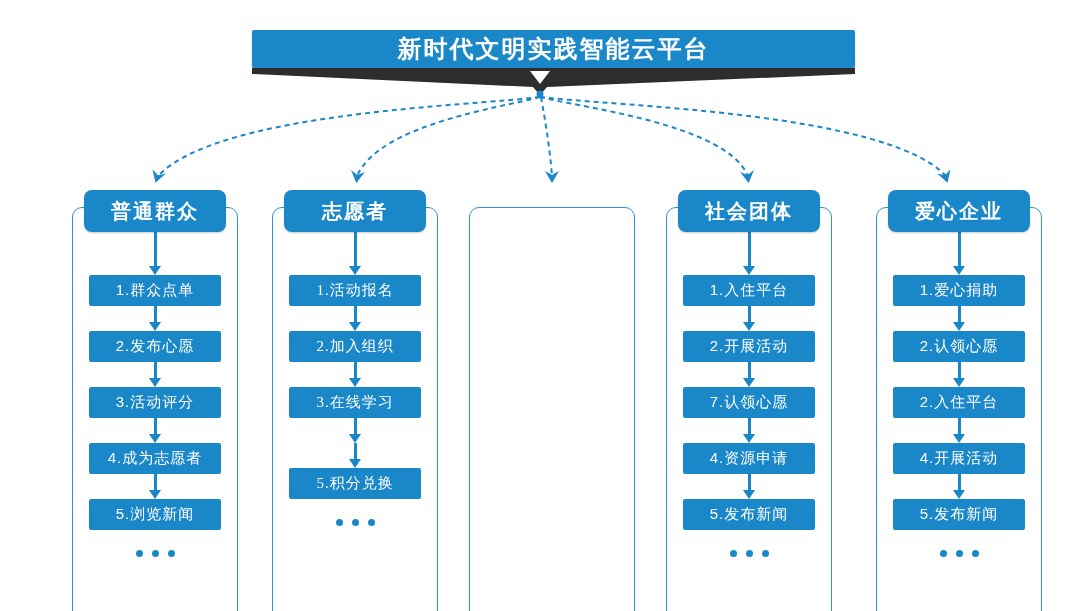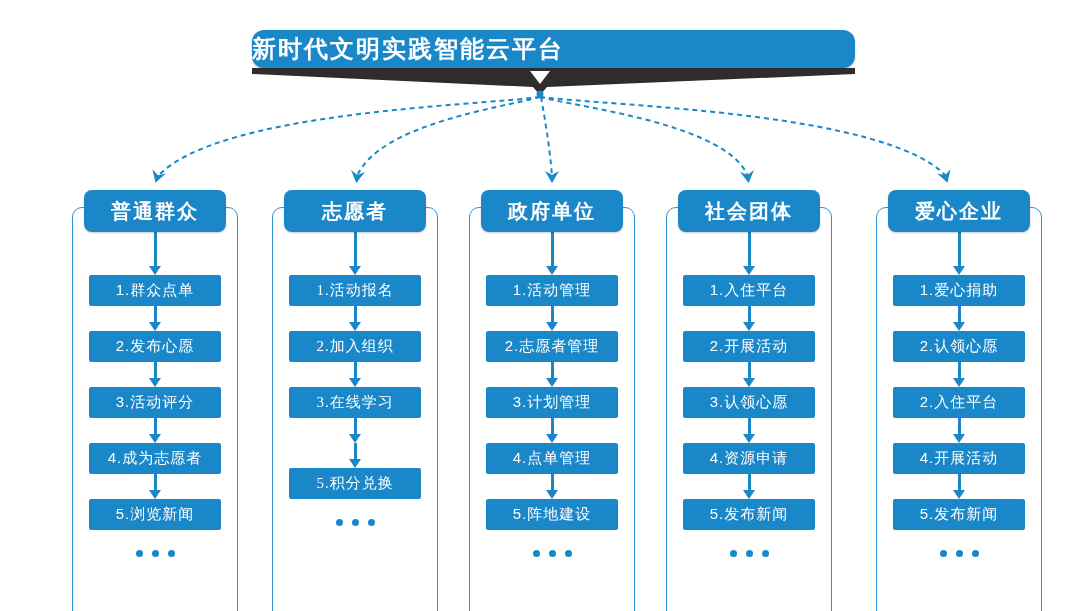--- a/index.html
+++ b/index.html
@@ -10,22 +10,22 @@
     --background:#ffffff;
   }
   *{box-sizing:border-box;margin:0;padding:0;}
   body{font-family:"Liberation Sans","DejaVu Sans",sans-serif;background:#fff;}
   .stage{position:relative;width:1080px;height:611px;background:var(--background);overflow:hidden;}
 
   
   .title-bar{
     position:absolute;left:252px;top:30px;width:603px;height:38px;
     background:var(--primary);color:var(--text-on-blue);
-    display:flex;align-items:center;justify-content:flex-start;
-    font-size:24px;font-weight:bold;letter-spacing:2px;border-radius:12px;
+    display:flex;align-items:center;justify-content:center;
+    font-size:24px;font-weight:bold;letter-spacing:2px;border-radius:2px;
     box-shadow:0 1px 2px rgba(0,0,0,.25);
   }
 
   
   .top-svg{position:absolute;left:0;top:0;width:1080px;height:200px;pointer-events:none;}
   .dashed{stroke:var(--primary);stroke-width:2;fill:none;stroke-dasharray:5 4;}
 
   
   .col{position:absolute;top:190px;width:166px;height:502px;}
   .col-1{left:72px;}.col-2{left:272px;font-family:Liberation Serif, serif;}.col-3{left:469px;}.col-4{left:666px;}.col-5{left:864px;margin-left:12px;}
@@ -133,54 +133,34 @@
       <div class="dots">
           <i></i>
           <i></i>
           <i></i>
         </div>
     </div>
   </div>
 
   <div class="col col-3">
     <div class="col-border"></div>
-    <div class="col-header">
-      <span>政府单位</span>
-    </div>
-    <div class="col-stack">
-      <div class="varrow long"></div>
-      <div class="step">1.活动管理</div>
-      <div class="varrow short"></div>
-      <div class="step">2.志愿者管理</div>
-      <div class="varrow short"></div>
-      <div class="step">3.计划管理</div>
-      <div class="varrow short"></div>
-      <div class="step">4.点单管理</div>
-      <div class="varrow short"></div>
-      <div class="step">5.阵地建设</div>
-      <div class="dots">
-          <i></i>
-          <i></i>
-          <i></i>
-        </div>
-    </div>
   </div>
 
   <div class="col col-4">
     <div class="col-border"></div>
     <div class="col-header">
       <span>社会团体</span>
     </div>
     <div class="col-stack">
       <div class="varrow long"></div>
       <div class="step">1.入住平台</div>
       <div class="varrow short"></div>
       <div class="step">2.开展活动</div>
       <div class="varrow short"></div>
-      <div class="step">3.认领心愿</div>
+      <div class="step">7.认领心愿</div>
       <div class="varrow short"></div>
       <div class="step">4.资源申请</div>
       <div class="varrow short"></div>
       <div class="step">5.发布新闻</div>
       <div class="dots">
           <i></i>
           <i></i>
           <i></i>
         </div>
     </div>

